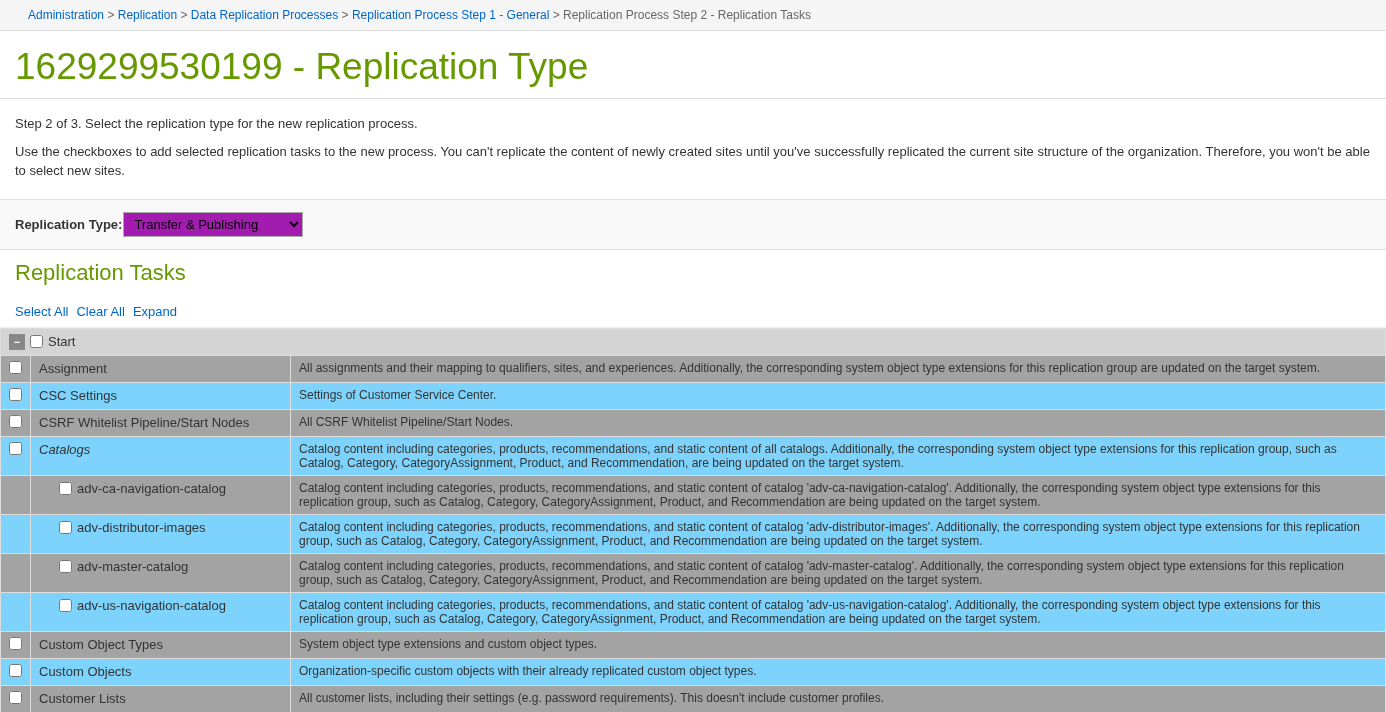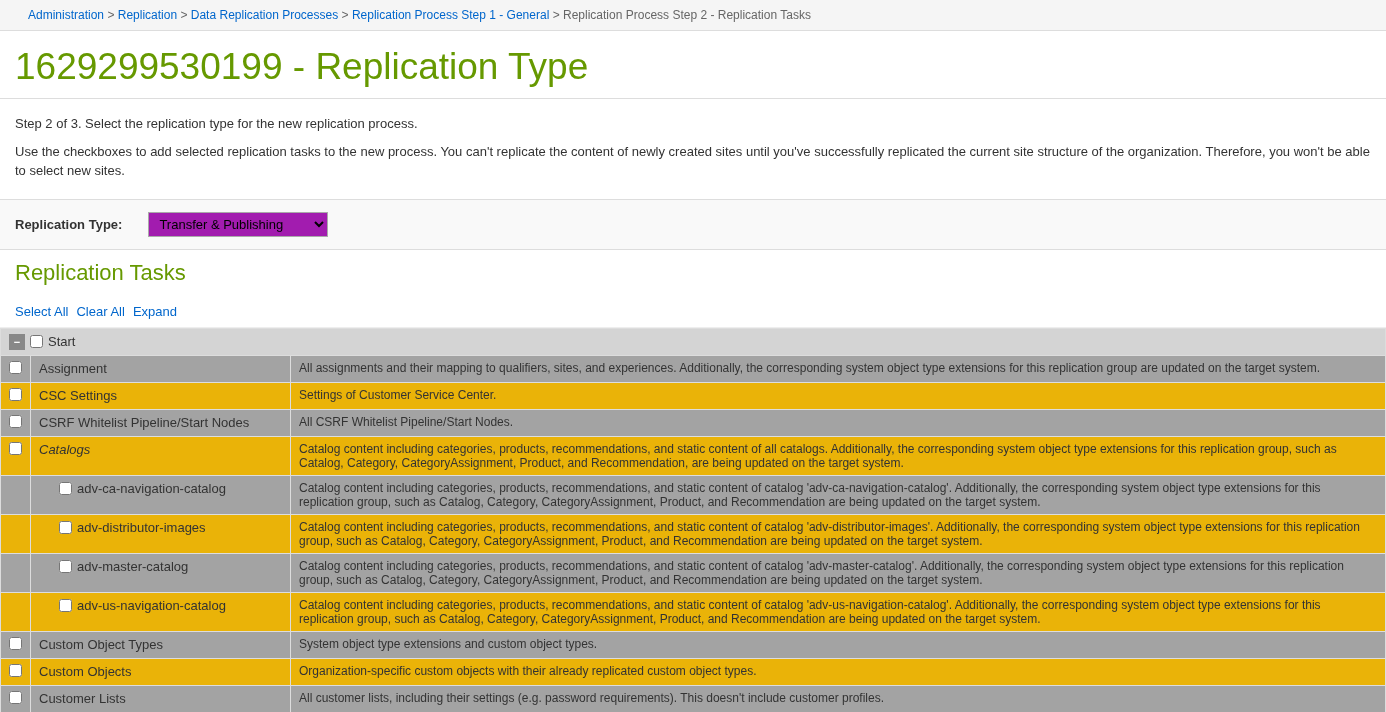--- a/index.html
+++ b/index.html
@@ -9,21 +9,21 @@
     .breadcrumb a { color: #0066cc; text-decoration: none; }
     .breadcrumb span { color: #666; }
 
     .page-header { padding: 15px 15px 10px 15px; border-bottom: 1px solid #ddd; }
     .page-title { font-size: 37px; color: #669900; font-weight: normal; }
 
     .description-section { padding: 15px 15px 10px 15px; border-bottom: 1px solid #ddd; }
     .description-section p { margin-bottom: 8px; font-size: 13px; line-height: 1.5; }
     .description-section strong { font-weight: bold; }
 
-    .replication-type-section { padding: 12px 15px; border-bottom: 1px solid #ddd; background: #f9f9f9; display: flex; align-items: center; gap: 26px; }
+    .replication-type-section { padding: 12px 15px; border-bottom: 1px solid #ddd; background: #f9f9f9; display: flex; align-items: center; gap: 1px; }
     .replication-type-label { font-weight: bold; font-size: 13px; }
     .replication-type-select { font-size: 13px; padding: 3px 6px; border: 1px solid #aaa; background: #a21caf; cursor: pointer; min-width: 180px; }
 
     .tasks-section { padding: 10px 15px 5px 15px; }
     .tasks-title { font-size: 22px; color: #669900; font-weight: normal; margin-bottom: 5px; }
 
     .tasks-actions { padding: 8px 15px; display: flex; gap: 8px; align-items: flex-start; border-bottom: 1px solid #eee; }
     .tasks-actions a { color: #0066cc; text-decoration: none; font-size: 13px; }
 
     .tasks-table { width: 100%; border-collapse: collapse; }
@@ -35,21 +35,21 @@
 
     .task-name-cell { padding-left: 12px; white-space: nowrap; }
 
     .task-desc-cell { font-size: 12px; color: #333; }
 
     .checkbox-cell { width: 20px; text-align: center; }
     .name-col { width: 260px; }
     .desc-col { }
 
     tr.even-row { background: #a3a3a3; }
-    tr.odd-row { background: #eab308; }
+    tr.odd-row { background: #7dd3fc; }
 
     .inline-flex { display: flex; align-items: center; gap: 5px; }
   </style>
 </head>
 <body>
 
 <div class="breadcrumb">
   <a href="#">Administration</a>
   <span> &gt; </span>
   <a href="#">Replication</a>

